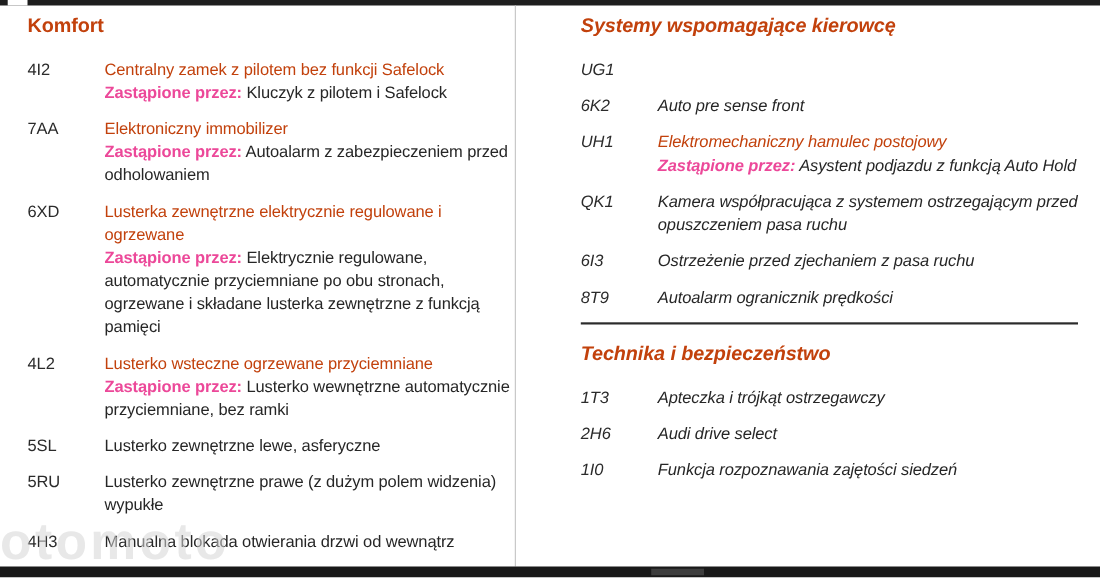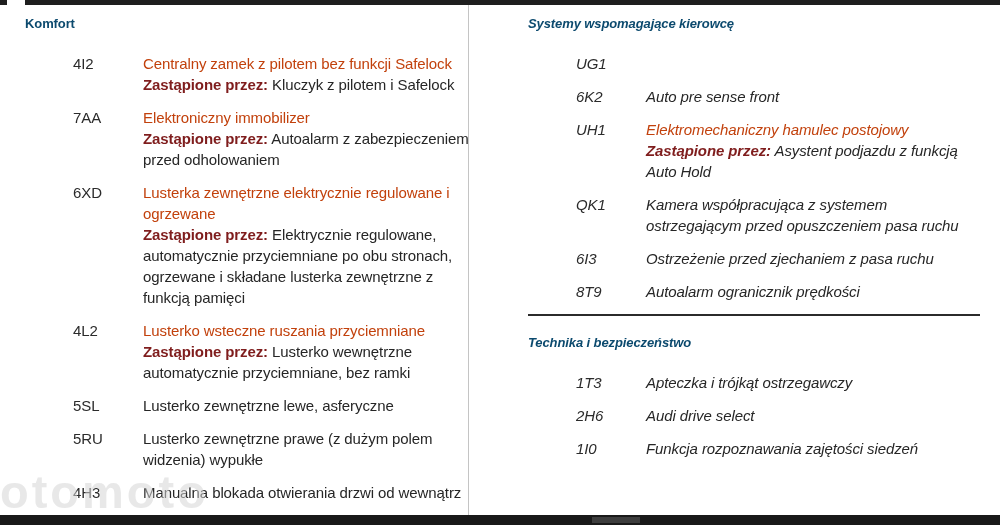--- a/index.html
+++ b/index.html
@@ -10,26 +10,26 @@
     font-size:15px; line-height:21px; letter-spacing:-0.1px;
   }
   .topbar { position:absolute; top:0; left:0; width:1000px; height:5px; background:#1e1e1e; }
   .topbar-gap { position:absolute; top:0; left:7px; width:18px; height:5px; background:#ffffff; }
   .bottombar { position:absolute; left:0; top:515px; width:1000px; height:10px; background:#191919; }
   .scroll-thumb { position:absolute; left:592px; top:517px; width:48px; height:6px; background:#3d3d3d; }
   .vdivider { position:absolute; left:468px; top:5px; width:1px; height:510px; background:#c4c4c4; }
   .col { position:absolute; top:13px; }
   .col-left { left:25px; width:452px; }
   .col-right { left:528px; width:452px;font-style:italic; }
-  .section-title { font-weight:700; font-size:13px; color:#0c4a6e; margin:0 0 19px 0; }
-  .row { display:flex; margin-bottom:12px;margin-left:48px; }
+  .section-title { font-weight:700; font-size:18px; color:#c2410c; margin:0 0 19px 0; }
+  .row { display:flex; margin-bottom:12px; }
   .code { flex:0 0 70px; width:70px; color:#2b2b2b; }
   .desc { flex:1 1 auto; min-width:0; }
   .old { color:#c2410c; }
-  .new b { color:#7f1d1d; }
+  .new b { color:#ec4899; }
   .section-divider { height:2px; background:#2b2b2b; margin:8px 0 16px 0; }
   .watermark {
     position:absolute; left:0px; top:481px; z-index:4; pointer-events:none;
     font-size:47px; font-weight:700; letter-spacing:3px;
     color:rgba(214,214,214,0.55);
   }
 </style>
 </head>
 <body>
 
@@ -57,21 +57,21 @@
     <div class="row">
       <div class="code">6XD</div>
       <div class="desc">
         <div class="old">Lusterka zewnętrzne elektrycznie regulowane i ogrzewane</div>
         <div class="new"><b>Zastąpione przez:</b> Elektrycznie regulowane, automatycznie przyciemniane po obu stronach, ogrzewane i składane lusterka zewnętrzne z funkcją pamięci</div>
       </div>
     </div>
     <div class="row">
       <div class="code">4L2</div>
       <div class="desc">
-        <div class="old">Lusterko wsteczne ruszania przyciemniane</div>
+        <div class="old">Lusterko wsteczne ogrzewane przyciemniane</div>
         <div class="new"><b>Zastąpione przez:</b> Lusterko wewnętrzne automatycznie przyciemniane, bez ramki</div>
       </div>
     </div>
     <div class="row">
       <div class="code">5SL</div>
       <div class="desc">
         <div class="txt">Lusterko zewnętrzne lewe, asferyczne</div>
       </div>
     </div>
     <div class="row">

